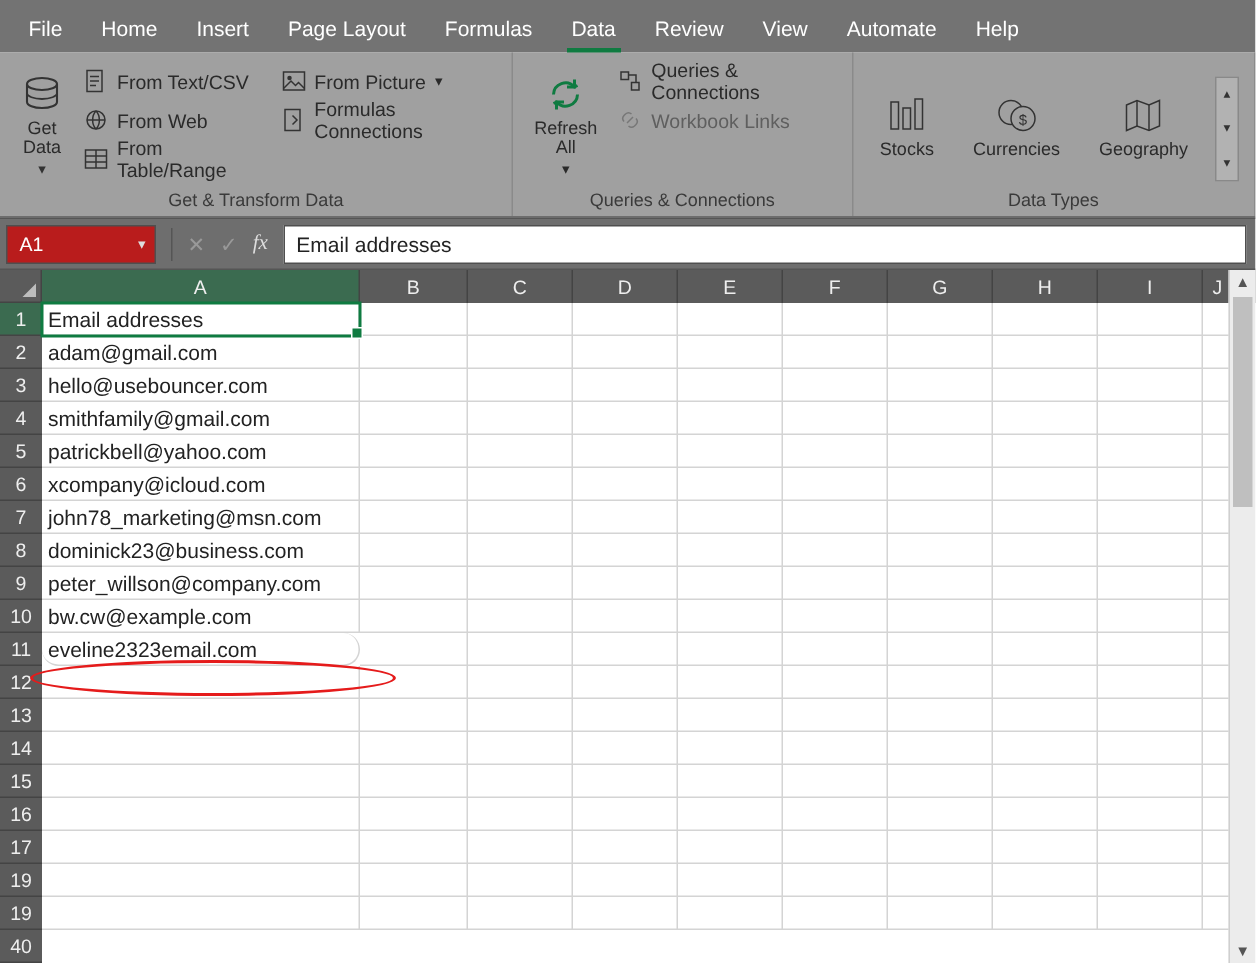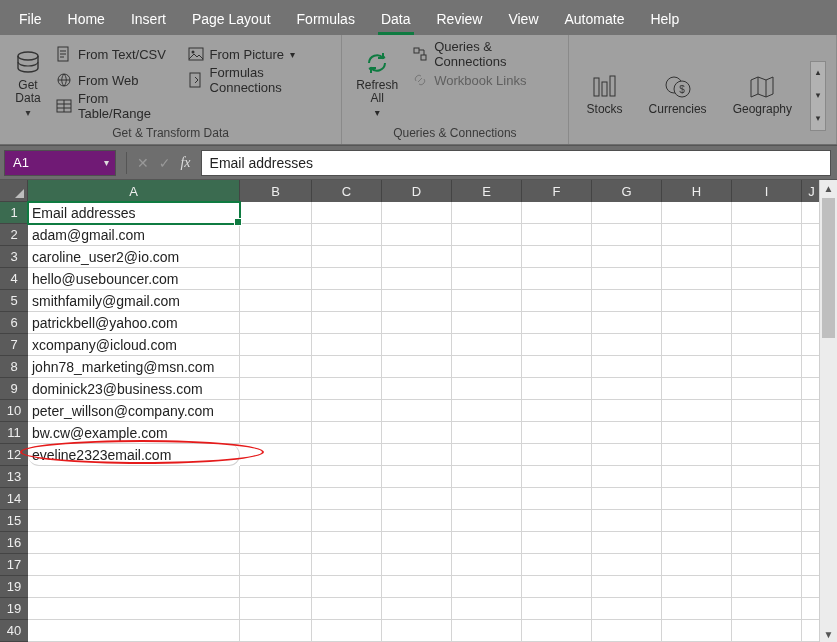--- a/index.html
+++ b/index.html
@@ -22,21 +22,21 @@
   .small-row .ic { width:16px; height:16px; display:flex; align-items:center; justify-content:center; }
   .col { display:flex; flex-direction:column; gap:0px; }
   .disabled { color:#5f5f5f; }
   .dt-btn { display:flex; flex-direction:column; align-items:center; font-size:12px; color:#2a2a2a; padding:0 8px; cursor:pointer; }
   .dt-btn .ic { width:30px; height:30px; display:flex; align-items:center; justify-content:center; }
   .dt-chevron { width:16px; height:70px; border:1px solid #898989; background:#b2b2b2; display:flex; flex-direction:column; align-items:center; justify-content:space-around; cursor:pointer; margin-top:4px;}
   .dt-chevron div { font-size:9px; color:#333; line-height:1; }
 
   
   .fbar { background:#6e6e6e; height:35px; display:flex; align-items:center; border-top:1px solid #555; border-bottom:1px solid #555; }
-  .namebox { width:112px; height:26px; background:#701a75; color:#fff; border:1px solid #4f4f4f; display:flex; align-items:center; justify-content:space-between; padding:0 6px 0 8px; font-size:13px; margin-left:4px; }
+  .namebox { width:100px; height:26px; background:#b91c1c; color:#fff; border:1px solid #4f4f4f; display:flex; align-items:center; justify-content:space-between; padding:0 6px 0 8px; font-size:13px; margin-left:4px; }
   .namebox .dd { font-size:10px; color:#ddd; }
   .fx-strip { display:flex; align-items:center; gap:10px; padding:0 10px; color:#bbb; font-size:14px; }
   .fx-strip .sep { width:1px; height:22px; background:#555; }
   .fx-strip .fx { font-style:italic; font-family:"Times New Roman", serif; color:#ddd; }
   .formula-input { flex:1; height:26px; background:#fff; border:1px solid #4f4f4f; color:#222; font-size:14px; padding:0 8px; display:flex; align-items:center; margin-right:6px; }
 
   
   .grid-wrap { position:absolute; top:180px; left:0; right:0; bottom:0; background:#fff; }
   .corner { position:absolute; left:0; top:0; width:28px; height:22px; background:#5b5b5b; border-right:1px solid #444; border-bottom:1px solid #444; }
   .corner::after { content:""; position:absolute; right:3px; bottom:3px; width:0; height:0; border-left:9px solid transparent; border-bottom:9px solid #bdbdbd; }
@@ -214,20 +214,21 @@
             </svg>
           </span>
         <span>Geography</span>
       </div>
       <div class="dt-chevron">
         <div>▴</div>
         <div>▾</div>
         <div>▾</div>
       </div>
     </div>
+    <div class="rgroup-label">Data Types</div>
   </div>
 </div>
 
 <div class="fbar">
   <div class="namebox">
     <span>A1</span>
     <span class="dd">▾</span>
   </div>
   <div class="fx-strip">
     <span class="sep"></span>
@@ -295,32 +296,20 @@
         <div class="cell" style="width: 70px;"></div>
         <div class="cell" style="width: 70px;"></div>
         <div class="cell" style="width: 70px;"></div>
         <div class="cell" style="width: 70px;"></div>
         <div class="cell" style="width: 70px;"></div>
         <div class="cell" style="width: 70px;"></div>
         <div class="cell" style="width: 70px;"></div>
         <div class="cell" style="width: 20px;"></div>
       </div>
       <div class="row">
-        <div class="cell" style="width: 212px;">caroline_user2@io.com</div>
-        <div class="cell" style="width: 72px;"></div>
-        <div class="cell" style="width: 70px;"></div>
-        <div class="cell" style="width: 70px;"></div>
-        <div class="cell" style="width: 70px;"></div>
-        <div class="cell" style="width: 70px;"></div>
-        <div class="cell" style="width: 70px;"></div>
-        <div class="cell" style="width: 70px;"></div>
-        <div class="cell" style="width: 70px;"></div>
-        <div class="cell" style="width: 20px;"></div>
-      </div>
-      <div class="row">
         <div class="cell" style="width: 212px;">hello@usebouncer.com</div>
         <div class="cell" style="width: 72px;"></div>
         <div class="cell" style="width: 70px;"></div>
         <div class="cell" style="width: 70px;"></div>
         <div class="cell" style="width: 70px;"></div>
         <div class="cell" style="width: 70px;"></div>
         <div class="cell" style="width: 70px;"></div>
         <div class="cell" style="width: 70px;"></div>
         <div class="cell" style="width: 70px;"></div>
         <div class="cell" style="width: 20px;"></div>

